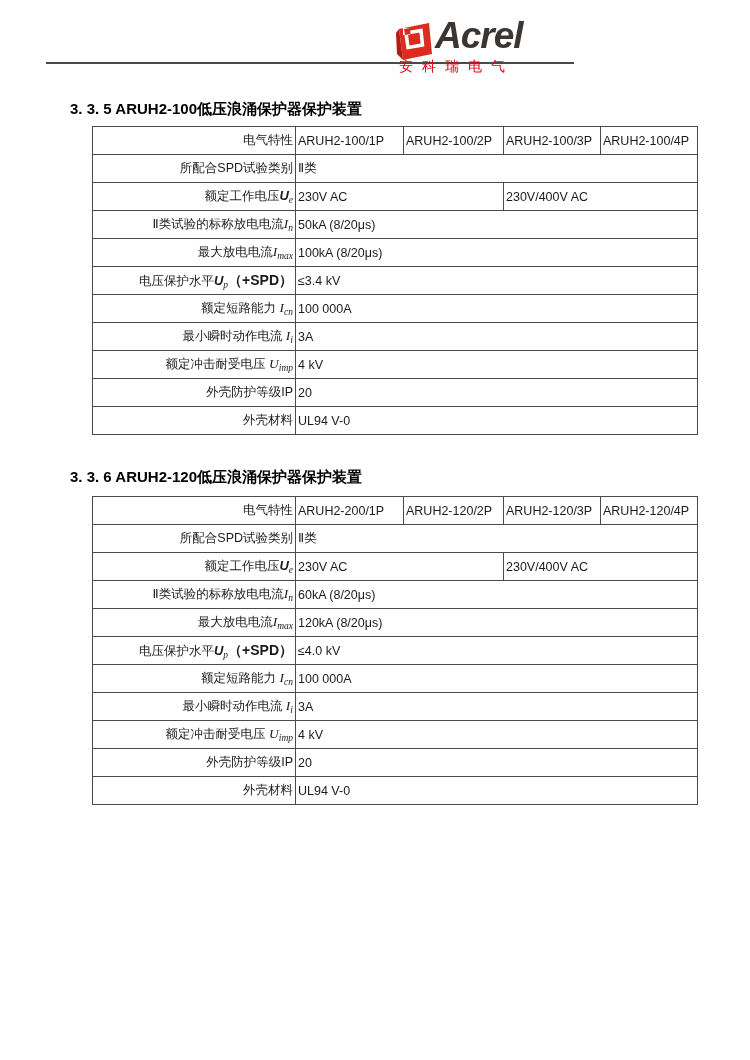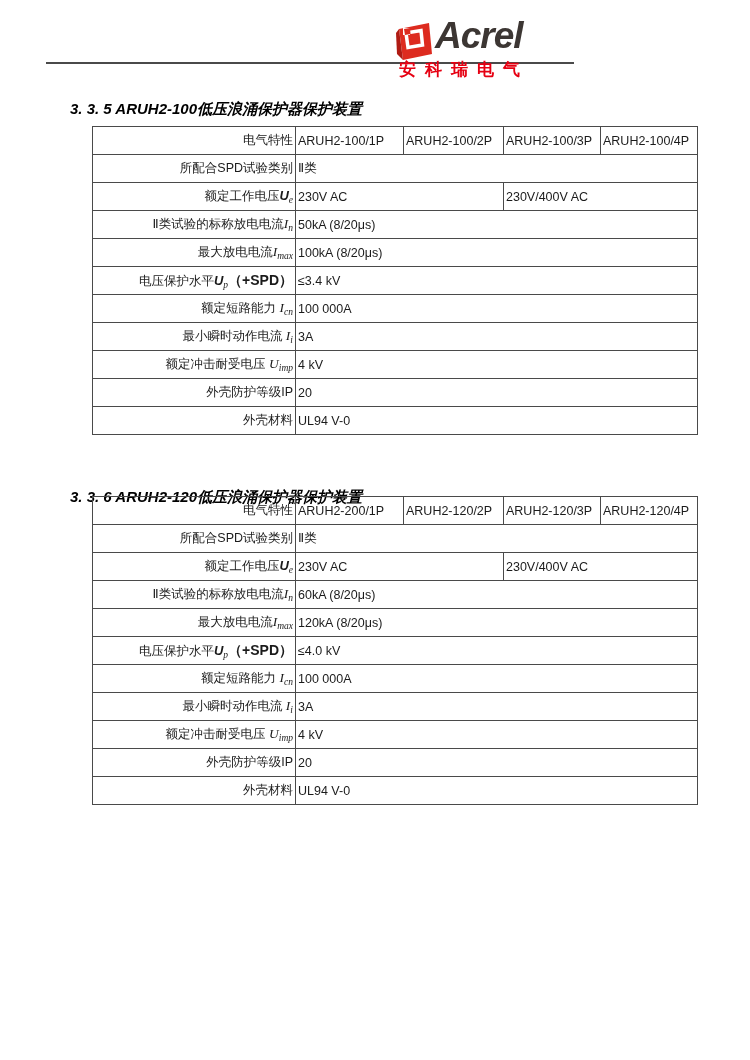--- a/index.html
+++ b/index.html
@@ -20,33 +20,32 @@
   .logo-icon { position:absolute; left:-2px; top:6px; }
   .logo-en {
     position:absolute; left:38px; top:0;
     font-family:"Liberation Sans", sans-serif;
     font-style:italic; font-weight:bold;
     font-size:37px; line-height:44px; letter-spacing:-1px;
     color:#3c3633; white-space:nowrap;
   }
   .logo-cn {
     position:absolute; left:2px; top:44px;
-    font-weight:bold; font-size:17px; letter-spacing:9px;
+    font-weight:normal; font-size:14px; letter-spacing:9px;
     color:#e60012; white-space:nowrap;
   }
 
   
   .section-title {
     position:absolute; left:70px; margin:0;
     font-size:15px; font-weight:bold; color:#000;
     white-space:nowrap;
-    font-style:italic;
   }
   #title-1 { top:100px; }
-  #title-2 { top:488px; }
+  #title-2 { top:468px; }
 
   
   table.spec {
     position:absolute; left:92px;
     width:605px; border-collapse:collapse; table-layout:fixed;
     border:1.5px solid #333;
   }
   #table-1 { top:126px; }
   #table-2 { top:496px; }
   .spec td {

